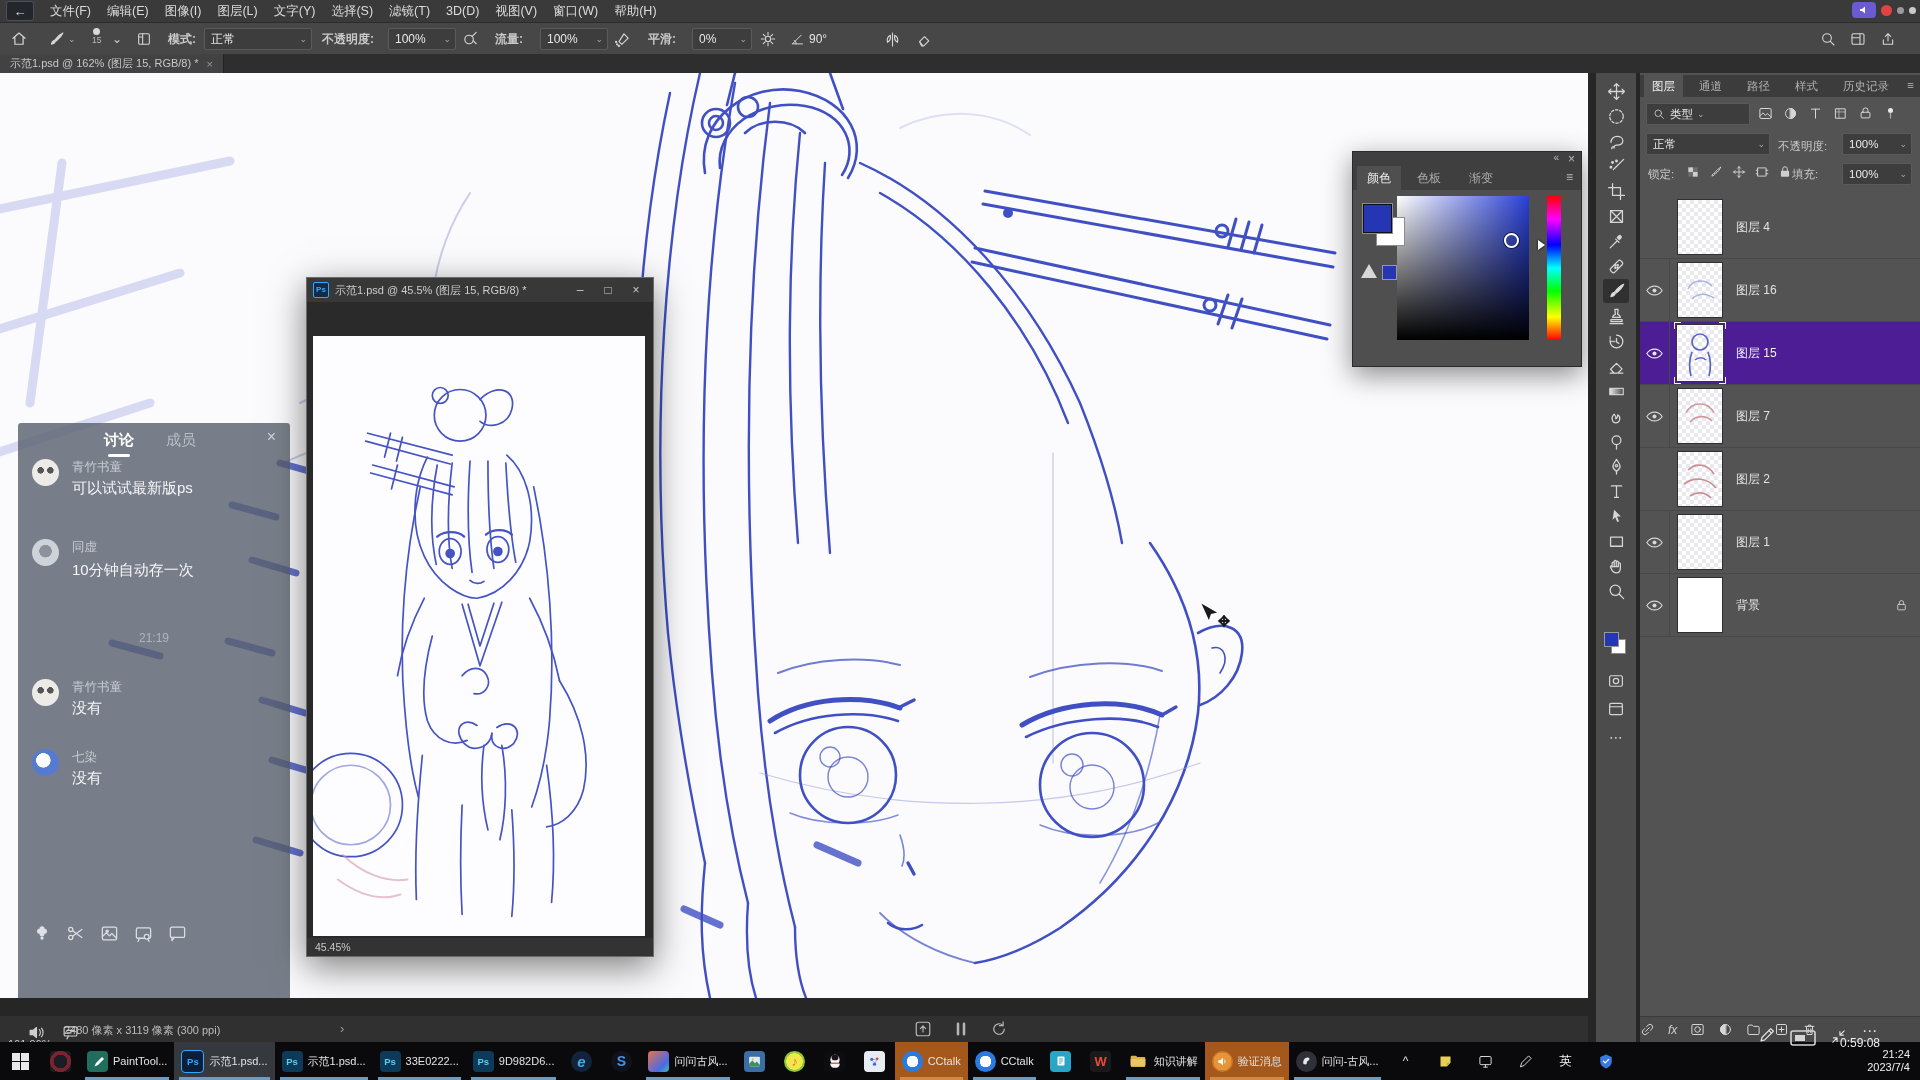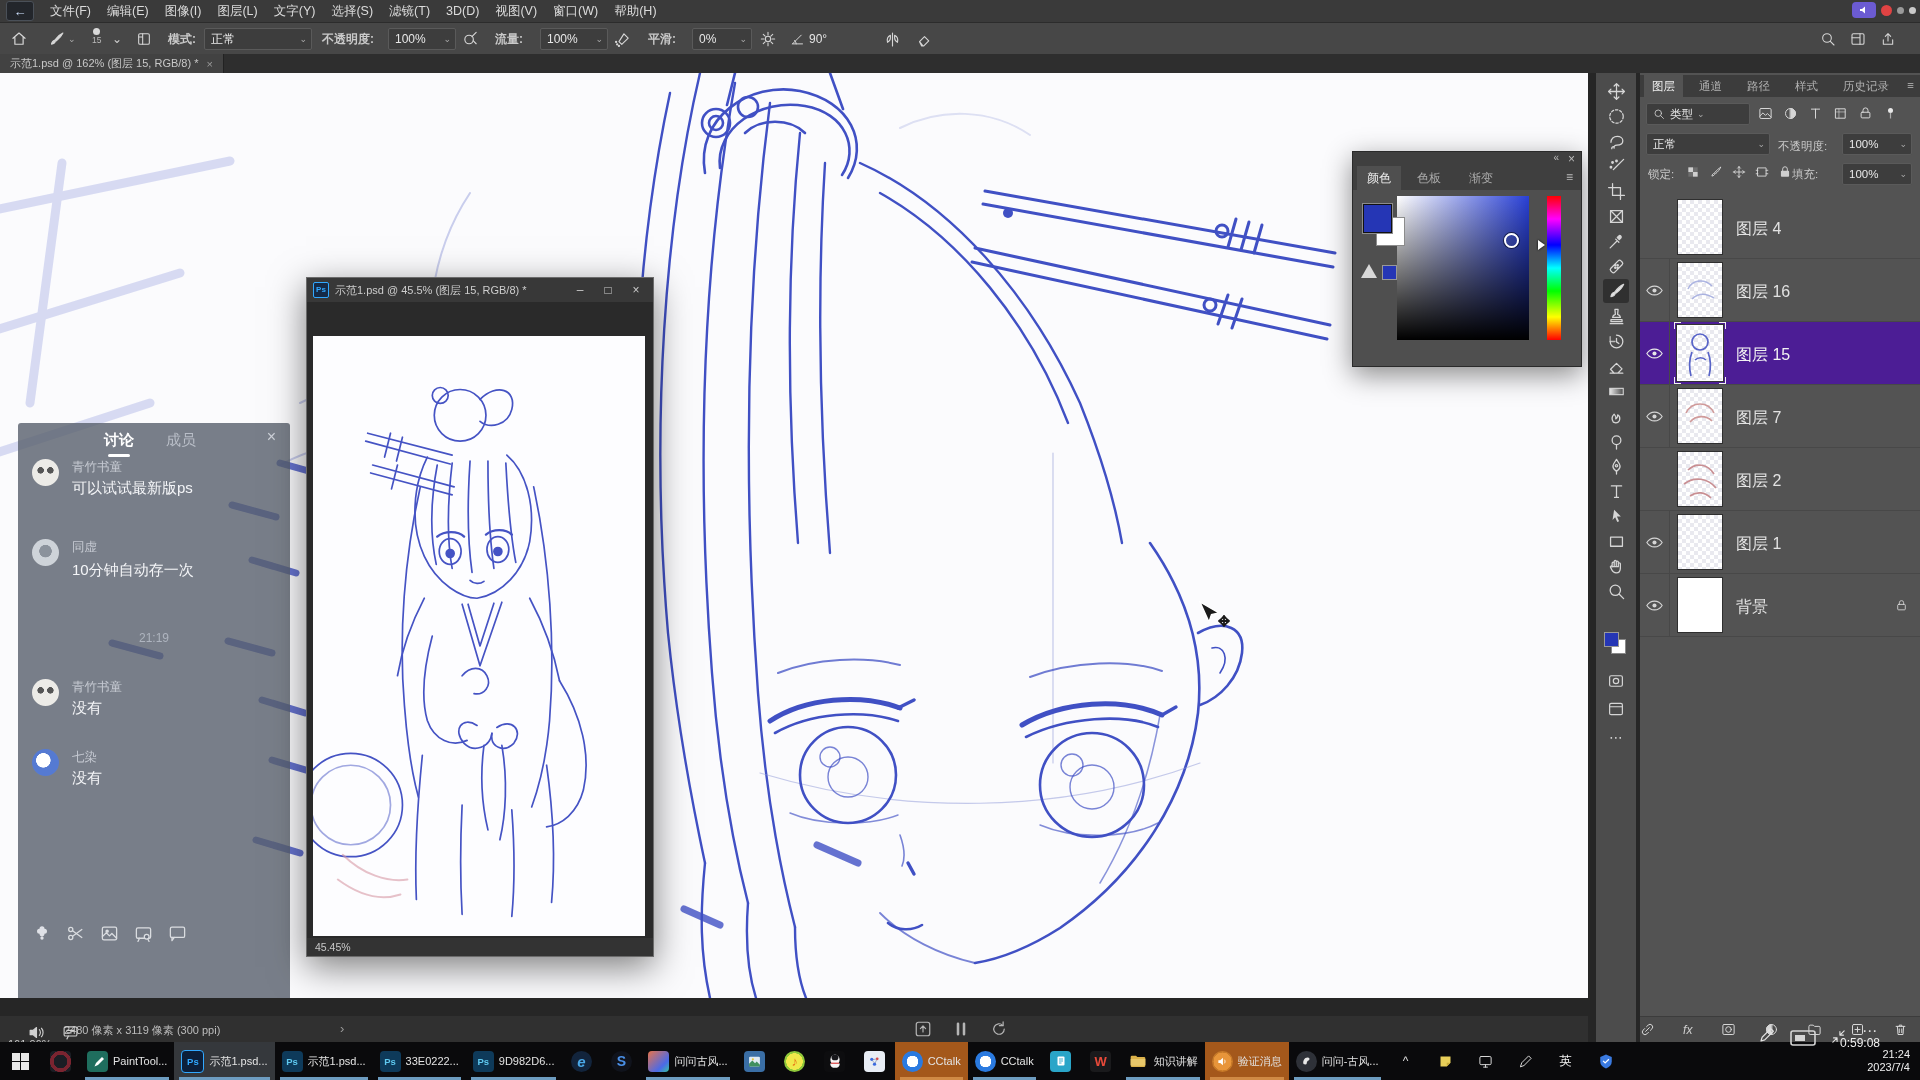--- a/index.html
+++ b/index.html
@@ -81,21 +81,21 @@
   .dtabstrip{position:absolute;left:0;top:2px;width:280px;height:22px;background:#3c3c3c;}
   .dtab-active{position:absolute;top:0;height:22px;line-height:22px;padding:0 8px;background:#535353;color:#ededed;}
   .dtab{position:absolute;top:0;height:22px;line-height:22px;padding:0 7px;color:#b2b2b2;}
   .lrow{position:absolute;left:0;width:280px;height:62px;border-bottom:1px solid #484848;}
   .lrow.sel{background:#4c1d95;}
   .leye{position:absolute;left:0;top:0;width:29px;height:62px;border-right:1px solid #484848;display:flex;align-items:center;justify-content:center;}
   .lthumb{position:absolute;left:38px;top:4px;width:44px;height:54px;background-color:#fff;
      background-image:linear-gradient(45deg,#e9e9ef 25%,transparent 25%,transparent 75%,#e9e9ef 75%),
                       linear-gradient(45deg,#e9e9ef 25%,transparent 25%,transparent 75%,#e9e9ef 75%);
      background-size:8px 8px;background-position:0 0,4px 4px;box-shadow:0 0 0 1px #2f2f2f;}
-  .lname{position:absolute;left:96px;top:23px;font-size:16px;color:#e2e2e2;}
+  .lname{position:absolute;left:96px;top:23px;font-size:12px;color:#e2e2e2;}
   .selframe{box-shadow:0 0 0 1px #fff,0 0 0 2px #333;}
   .corner{position:absolute;width:6px;height:6px;border:1.5px solid #f2f2f2;background:transparent;}
 
   
   .taskbar{left:0;top:1042px;width:1920px;height:38px;background:#0a0a0c;z-index:30;display:flex;align-items:stretch;}
   .tb{position:relative;display:flex;align-items:center;justify-content:center;gap:5px;padding:0 7px;min-width:26px;}
   .tb .tlabel{font-size:11px;color:#e3e3e3;max-width:64px;overflow:hidden;white-space:nowrap;text-overflow:ellipsis;}
   .tb.open::after{content:"";position:absolute;left:5px;right:5px;bottom:0;height:3px;background:#6d9cc0;}
   .tb.activewin{background:#35383c;}
   .tb.orange{background:#a4581b;}
@@ -918,21 +918,21 @@
           </svg>
       </div>
       <div class="lthumb" style="background-image:none;background-color:#fff"></div>
       <span class="lname">背景</span>
       <svg class="ico" width="13" height="13" viewBox="0 0 24 24" style="position:absolute;right:12px;top:25px">
           <rect x="5" y="10" width="14" height="10" rx="1.5"></rect>
           <path d="M8 10V7a4 4 0 018 0v3"></path>
         </svg>
     </div>
 
-    <div style="position:absolute;left:0;bottom:0;width:280px;height:26px;background:#4a4a4a;border-top:1px solid #3c3c3c;display:flex;align-items:center;justify-content:space-between;gap:13px;padding-right:12px;box-sizing:border-box">
+    <div style="position:absolute;left:0;bottom:0;width:280px;height:26px;background:#4a4a4a;border-top:1px solid #3c3c3c;display:flex;align-items:center;justify-content:flex-start;gap:13px;padding-right:12px;box-sizing:border-box">
       <svg class="ico" width="15" height="15" viewBox="0 0 24 24">
           <path d="M9 15l6-6M7.5 10.5L5 13a4 4 0 006 6l2.5-2.5M16.5 13.5L19 11a4 4 0 00-6-6l-2.5 2.5"></path>
         </svg>
       <span style="font-size:12px;font-style:italic;color:#cfcfcf">fx</span>
       <svg class="ico" width="15" height="15" viewBox="0 0 24 24">
           <rect x="3" y="4" width="18" height="16" rx="2"></rect>
           <circle cx="12" cy="12" r="4.5"></circle>
         </svg>
       <svg class="ico" width="15" height="15" viewBox="0 0 24 24">
           <circle cx="12" cy="12" r="8"></circle>

